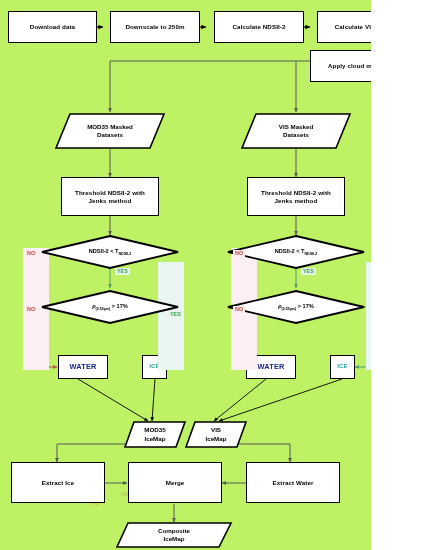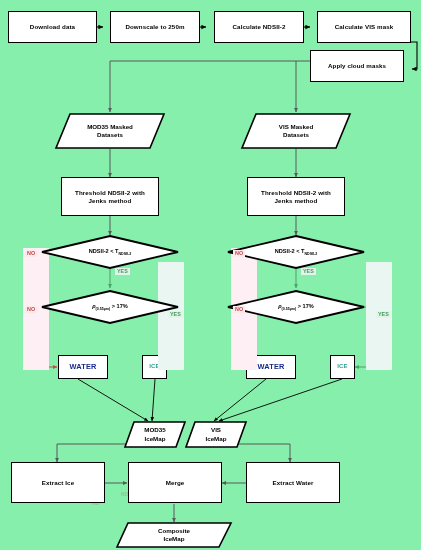--- a/index.html
+++ b/index.html
@@ -3,23 +3,23 @@
 <meta charset="utf-8">
 <title>Ice Mapping Flowchart</title>
 <style>
   html,body{margin:0;padding:0;background:#ffffff;}
   body{
     font-family:"Liberation Sans", sans-serif;
     -webkit-font-smoothing:antialiased;
   }
   #canvas{
     position:relative;
-    width:421px;
+    width:371px;
     height:550px;
-    background:#86efac;
+    background:#bef264;
     overflow:hidden;
   }
   #svg-layer{
     position:absolute;
     left:0;top:0;
     width:421px;height:550px;
     pointer-events:none;
   }
   .node{
     position:absolute;

